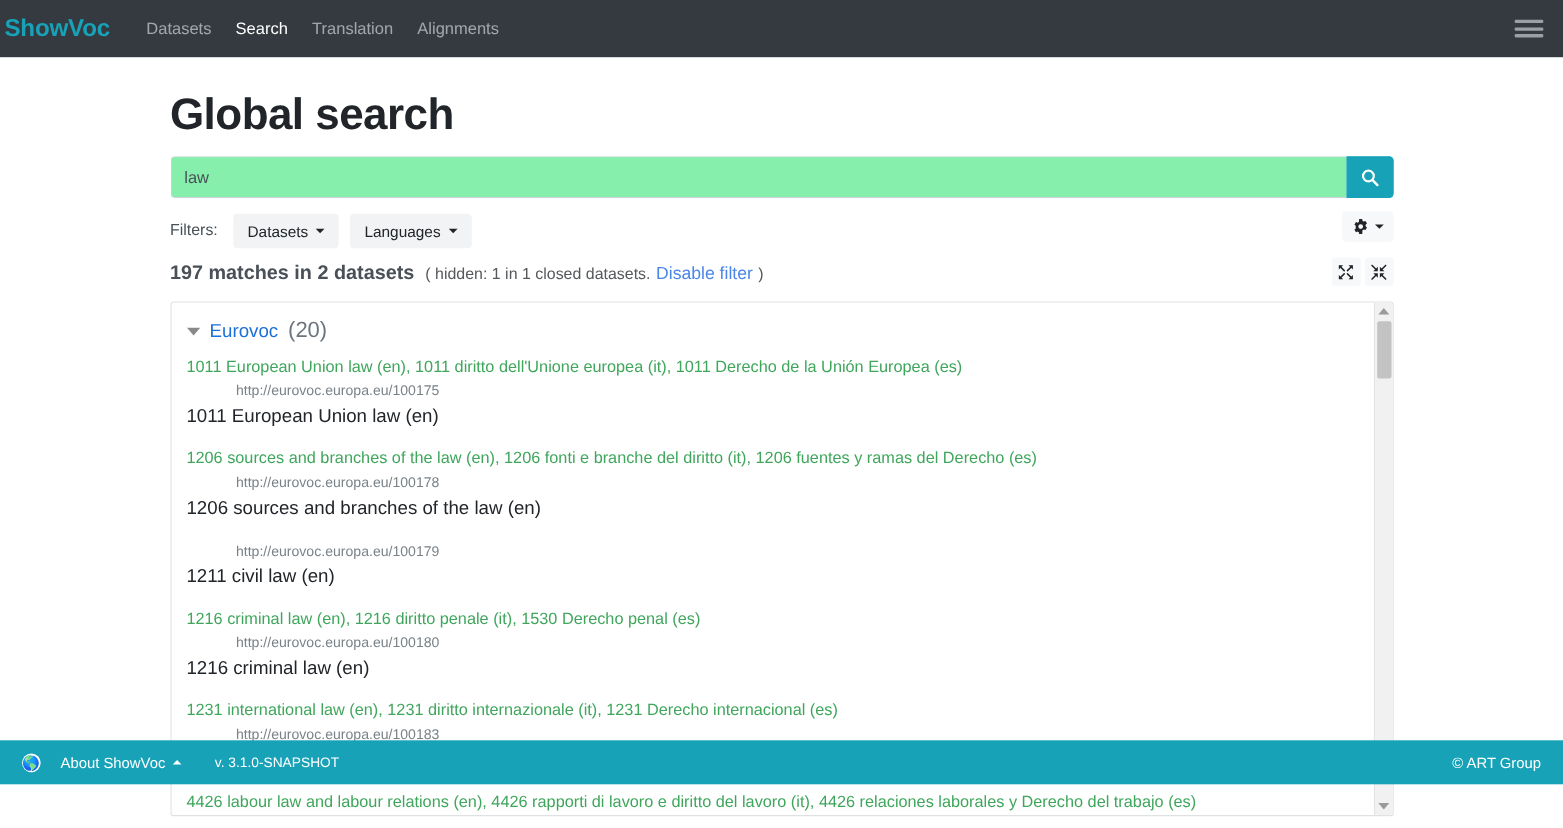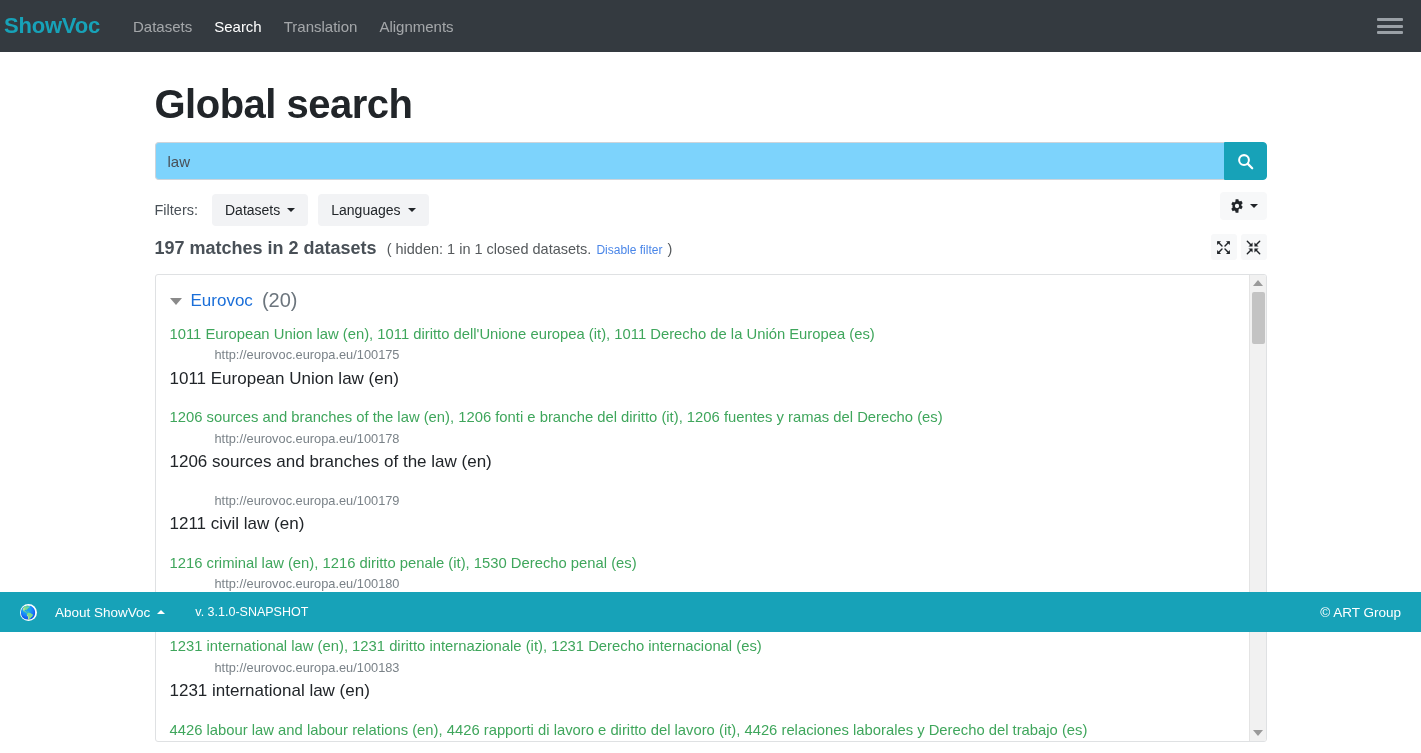--- a/index.html
+++ b/index.html
@@ -55,21 +55,21 @@
     display: block;
     height: 3px;
     width: 100%;
     background: #9aa0a6;
     border-radius: 1px;
   }
 
   
   .content {
     padding: 0 0 0 0;
-    height: 580px;
+    height: 661px;
     position: relative;
   }
   .inner {
     width: 1112px;
     margin: 0 auto;
     padding-top: 18px;
   }
   h1.page-title {
     font-size: 40px;
     font-weight: bold;
@@ -89,21 +89,21 @@
   .search-input {
     flex: 1;
     border: 1px solid #ced4da;
     border-right: none;
     border-radius: 4px 0 0 4px;
     padding: 6px 12px;
     font-size: 15px;
     color: #495057;
     font-family: "Liberation Sans", sans-serif;
     outline: none;
-    background: #7dd3fc;
+    background: #86efac;
   }
   .search-btn {
     width: 43px;
     background: #17a2b8;
     border: 1px solid #17a2b8;
     border-radius: 0 4px 4px 0;
     display: flex;
     align-items: center;
     justify-content: center;
     cursor: pointer;
@@ -169,21 +169,21 @@
     font-size: 18px;
     font-weight: bold;
     color: #495057;
     margin-right: 10px;
   }
   .matches-hidden {
     font-size: 14.5px;
     color: #55595c;
   }
   .disable-filter-link {
-    font-size: 12px;
+    font-size: 16px;
     color: #4a86e8;
     cursor: pointer;
     margin: 0 5px;
   }
   .matches-icons {
     position: absolute;
     right: 0;
     top: -4px;
     display: flex;
     gap: 4px;

